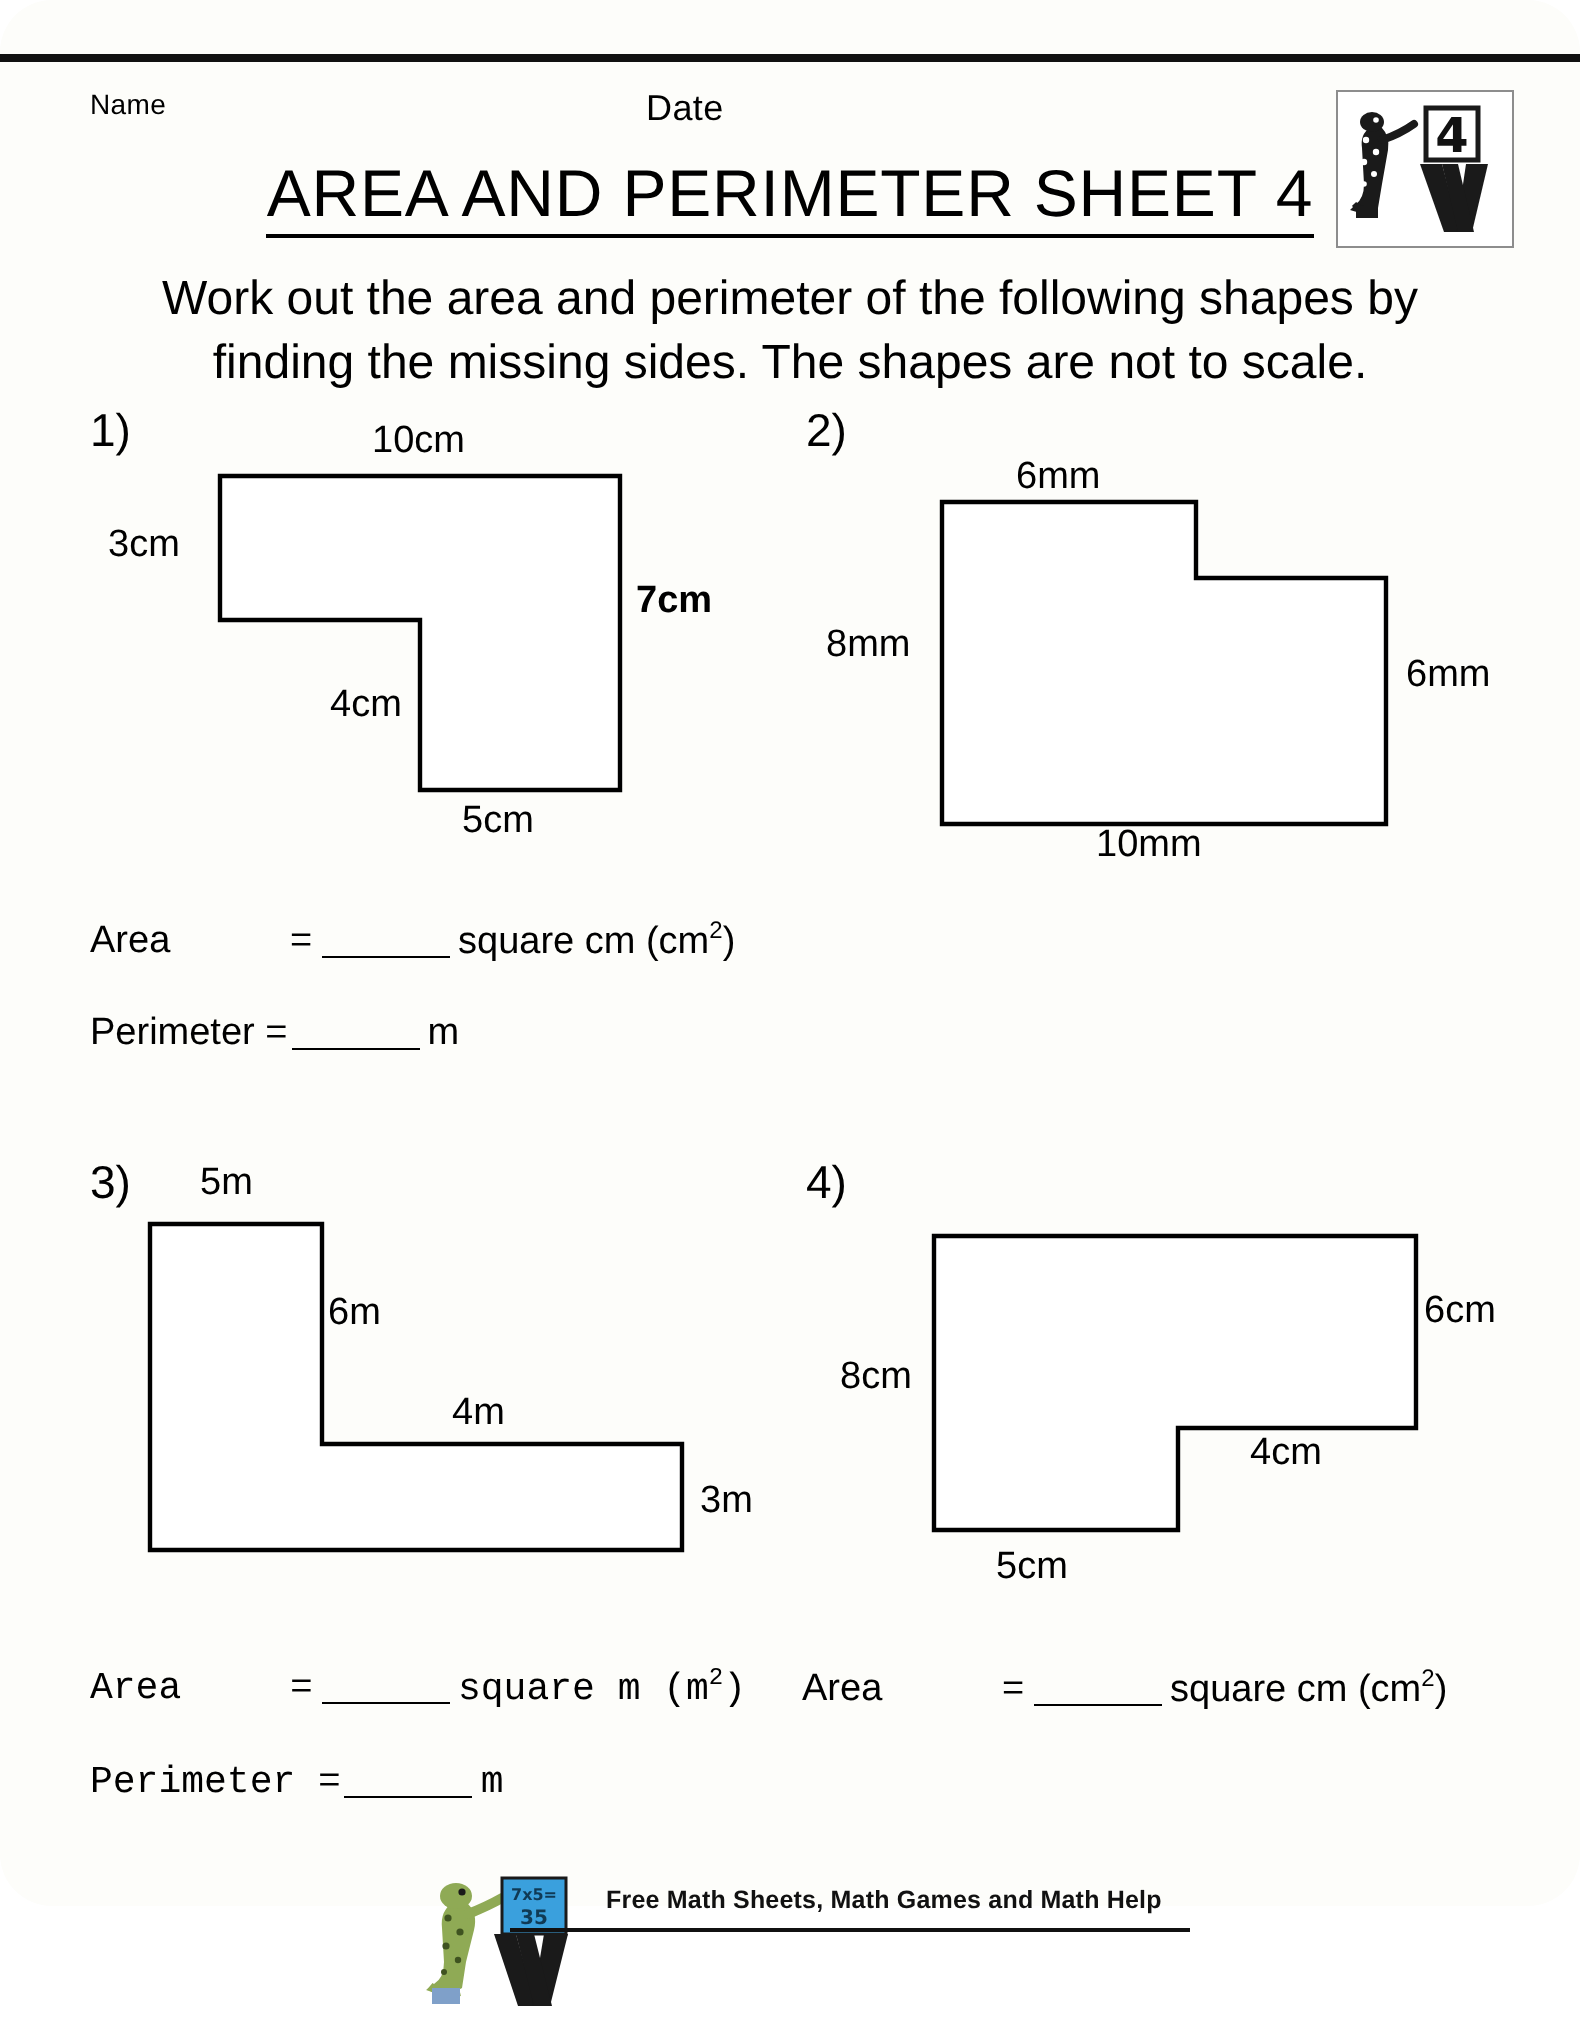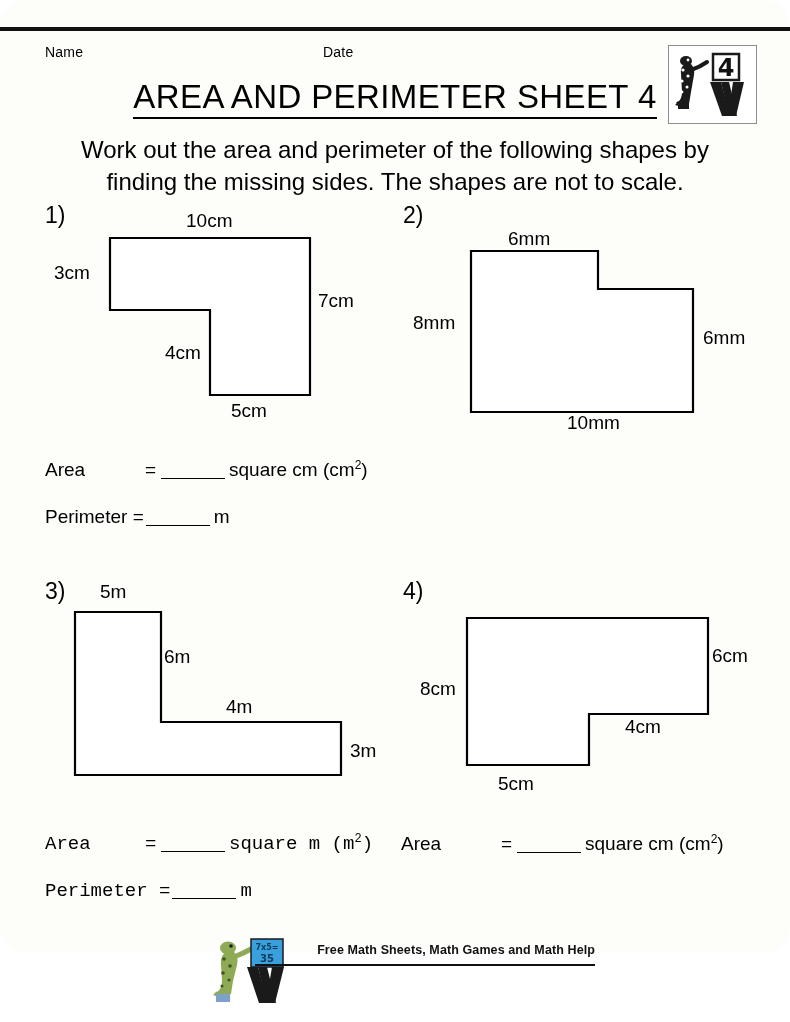--- a/index.html
+++ b/index.html
@@ -35,21 +35,21 @@
     position: absolute;
     left: 45px;
     top: 44px;
     font-size: 14px;
     letter-spacing: .2px;
   }
   .hdr-date {
     position: absolute;
     left: 323px;
     top: 44px;
-    font-size: 14px;
+    font-size: 18px;
     letter-spacing: .2px;
   }
   
   .logo-box {
     position: absolute;
     left: 668px;
     top: 45px;
     width: 87px;
     height: 77px;
     border: 1px solid #8d8d8d;
@@ -113,21 +113,21 @@
     left: 205px;
     top: 935px;
     width: 390px;
     height: 72px;
   }
   .footer-tagline {
     position: absolute;
     left: 98px;
     top: 8px;
     width: 292px;
-    text-align: right;
+    text-align: left;
     font-size: 12.5px;
     font-weight: bold;
     color: #111;
     letter-spacing: .1px;
   }
   .footer-rule {
     position: absolute;
     left: 50px;
     top: 29px;
     width: 340px;
@@ -196,21 +196,21 @@
   <div class="instruction">Work out the area and perimeter of the following shapes by finding the missing sides. The shapes are not to scale.</div>
 
   <div class="qnum" style="left:45px; top:202px;">1)</div>
 
   <svg class="shape-svg" style="left:100px; top:228px; width:225px; height:180px;" viewBox="0 0 225 180">
     <polygon points="10,10 210,10 210,167 110,167 110,82 10,82" fill="#ffffff" stroke="#000000" stroke-width="2.2" stroke-linejoin="miter"></polygon>
   </svg>
 
   <div class="dimlabel" style="left:186px; top:210px;">10cm</div>
   <div class="dimlabel" style="left:54px; top:262px;">3cm</div>
-  <div class="dimlabel" style="left:318px; top:290px;">7cm</div>
+  <div class="dimlabel" style="left:318px; top:290px;font-weight:bold;">7cm</div>
   <div class="dimlabel" style="left:165px; top:342px;">4cm</div>
   <div class="dimlabel" style="left:231px; top:400px;">5cm</div>
 
   <div class="ansblock" style="left:45px; top:458px;">
     <div class="ansrow">
       <span class="lbl-area">Area</span><span class="eq">=</span><span class="blank"></span><span>square cm (cm</span><sup>2</sup><span>)</span>
     </div>
     <div class="ansrow">
       <span>Perimeter =</span><span class="blank"></span><span>m</span>
     </div>
@@ -218,21 +218,21 @@
 
   <div class="qnum" style="left:403px; top:202px;">2)</div>
 
   <svg class="shape-svg" style="left:461px; top:241px; width:245px; height:185px;" viewBox="0 0 245 185">
     <polygon points="10,10 137,10 137,48 232,48 232,171 10,171" fill="#ffffff" stroke="#000000" stroke-width="2.2" stroke-linejoin="miter"></polygon>
   </svg>
 
   <div class="dimlabel" style="left:508px; top:228px;">6mm</div>
   <div class="dimlabel" style="left:413px; top:312px;">8mm</div>
   <div class="dimlabel" style="left:703px; top:327px;">6mm</div>
-  <div class="dimlabel" style="left:548px; top:412px;margin-left:19px;">10mm</div>
+  <div class="dimlabel" style="left:548px; top:412px;">10mm</div>
 
 
   <div class="qnum" style="left:45px; top:578px;">3)</div>
 
   <svg class="shape-svg" style="left:65px; top:602px; width:290px; height:185px;" viewBox="0 0 290 185">
     <polygon points="10,10 96,10 96,120 276,120 276,173 10,173" fill="#ffffff" stroke="#000000" stroke-width="2.2" stroke-linejoin="miter"></polygon>
   </svg>
 
   <div class="dimlabel" style="left:100px; top:581px;">5m</div>
   <div class="dimlabel" style="left:164px; top:646px;">6m</div>

